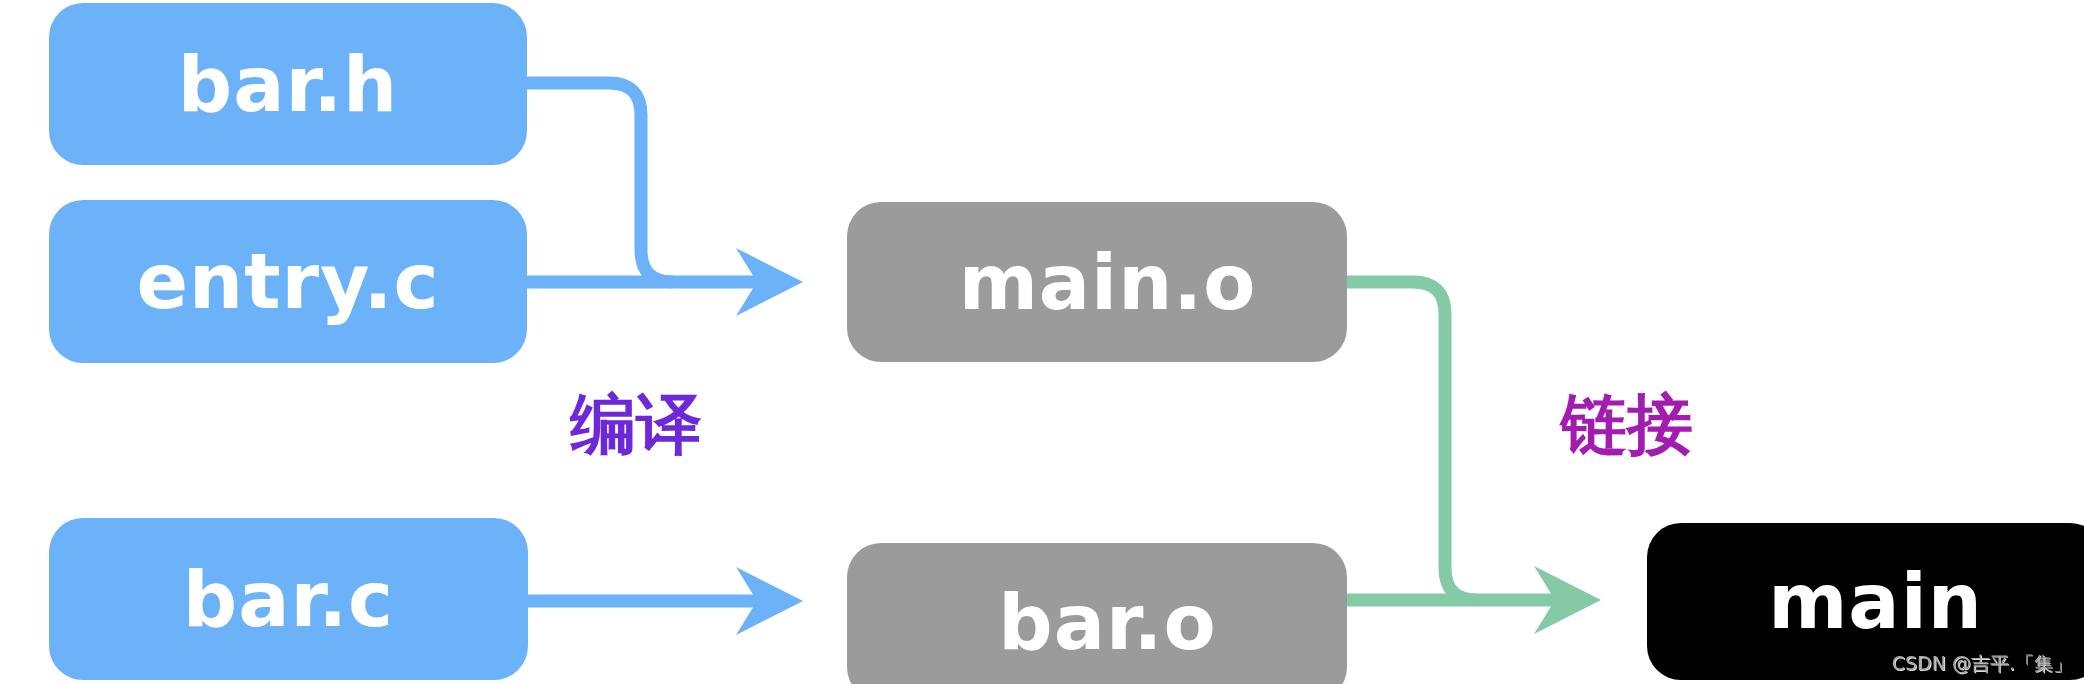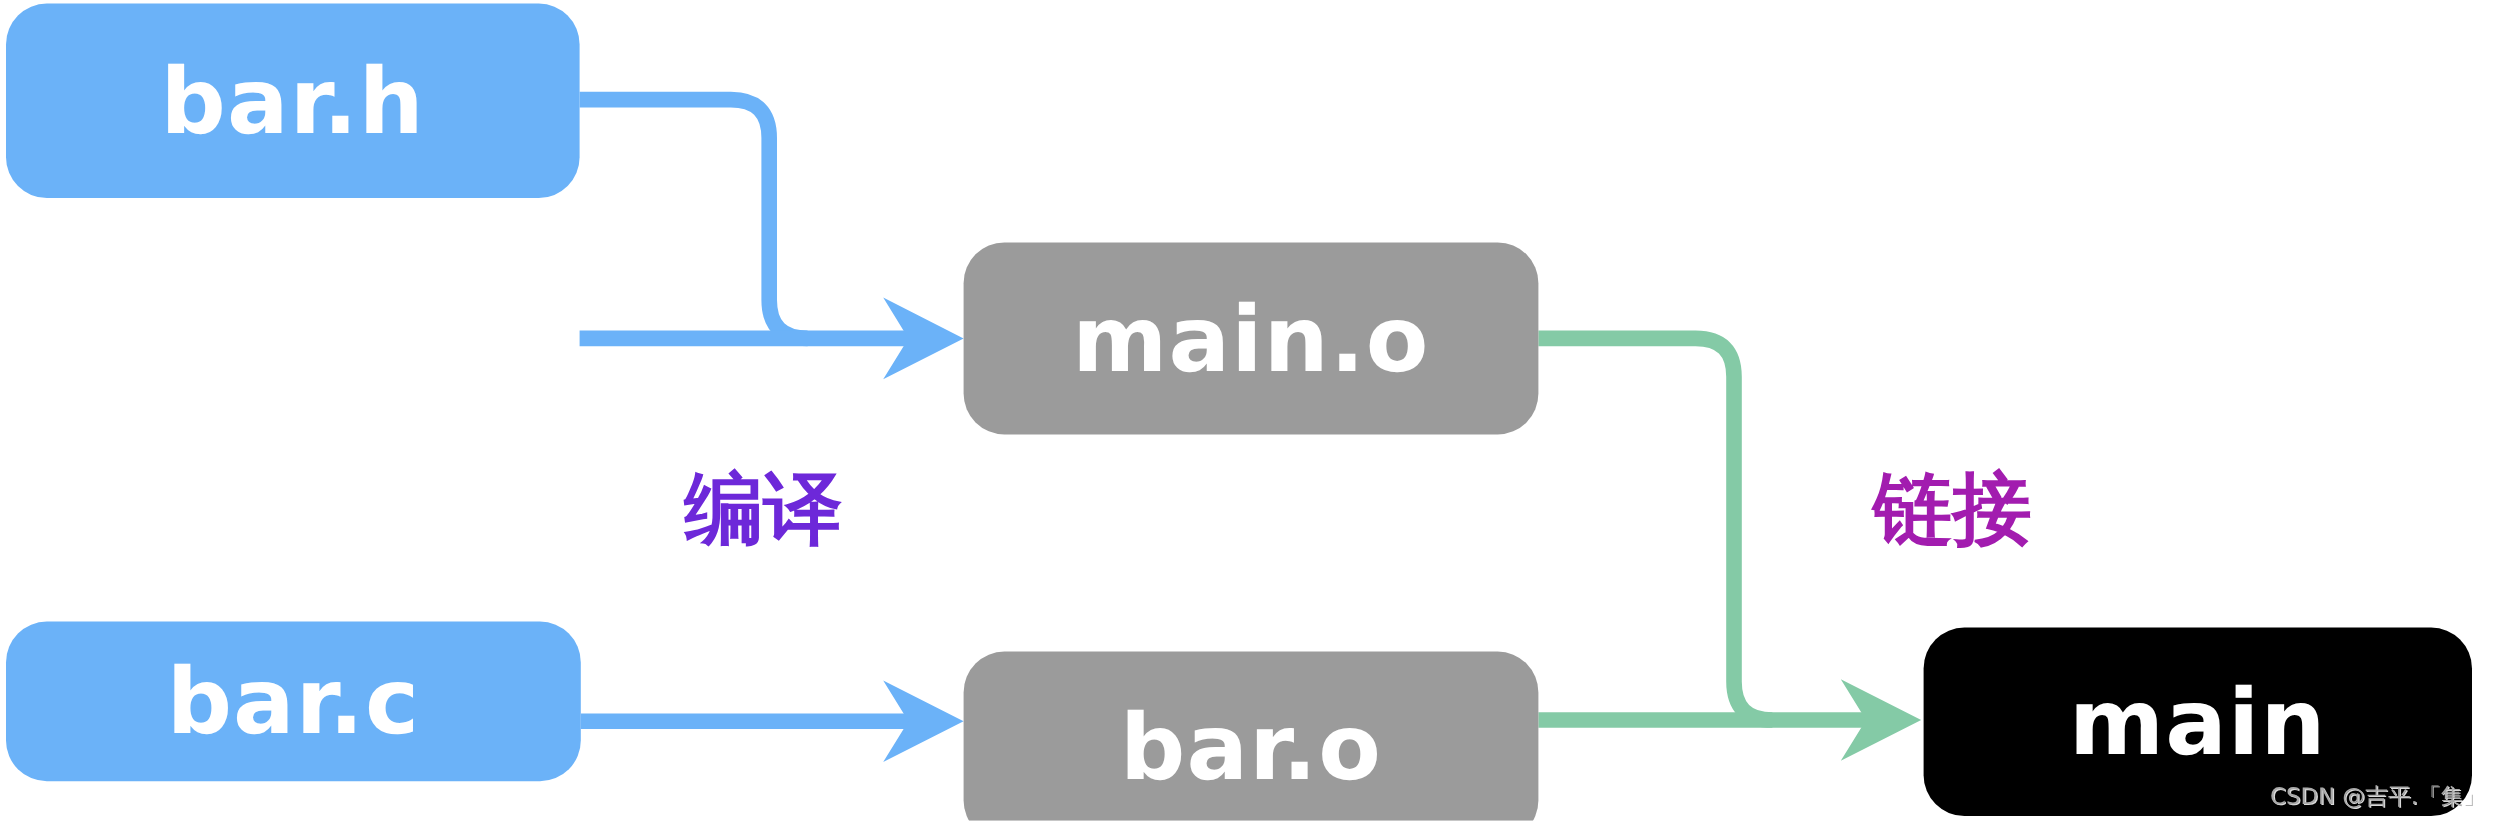--- a/index.html
+++ b/index.html
@@ -35,28 +35,29 @@
   .node {
     position: absolute;
     border-radius: 34px;
     display: flex;
     align-items: center;
     justify-content: center;
     color: #ffffff;
     font-size: 76px;
     font-weight: bold;
     letter-spacing: 1px;
+    margin-left: 44px;
   }
   .node-blue  { background: #6bb2f8; }
-  .node-gray  { background: #9b9b9b; }
+  .node-gray  { background: #9b9b9b; padding-left: 21px; }
   .node-green { background: #000000; }
 
   .node-bar-h   { left: 5px;    top: 3px;   width: 478px; height: 162px; }
   .node-entry-c { left: 5px;    top: 200px; width: 478px; height: 163px; }
-  .node-bar-c   { left: 5px;    top: 518px; width: 479px; height: 133px; }
+  .node-bar-c   { left: 5px;    top: 518px; width: 479px; height: 162px; }
   .node-main-o  { left: 803px;  top: 202px; width: 479px; height: 160px; }
   .node-bar-o   { left: 803px;  top: 543px; width: 479px; height: 158px; }
   .node-main    { left: 1603px; top: 523px; width: 457px; height: 157px; }
 
   .edge-label {
     position: absolute;
     font-size: 66px;
     font-weight: bold;
     line-height: 1;
     white-space: nowrap;
@@ -92,20 +93,23 @@
 
     <path class="edge edge-green" d="M 1282 282 H 1413 Q 1445 282 1445 314 V 568 Q 1445 600 1477 600"></path>
 
     <path class="edge edge-green" d="M 1282 600 H 1560"></path>
     <path class="head-green" d="M 1601 600 L 1534 566 L 1555 600 L 1534 634 Z"></path>
   </svg>
 
   <div class="node node-blue node-bar-h">
     <span>bar.h</span>
   </div>
+  <div class="node node-blue node-entry-c">
+    <span>entry.c</span>
+  </div>
   <div class="node node-blue node-bar-c">
     <span>bar.c</span>
   </div>
   <div class="node node-gray node-main-o">
     <span>main.o</span>
   </div>
   <div class="node node-gray node-bar-o">
     <span>bar.o</span>
   </div>
   <div class="node node-green node-main">

